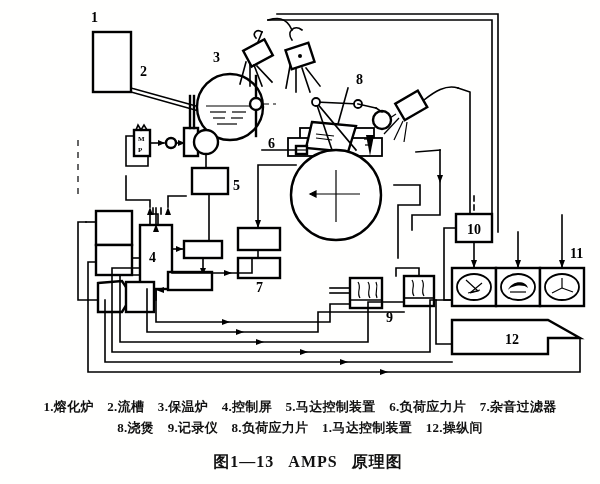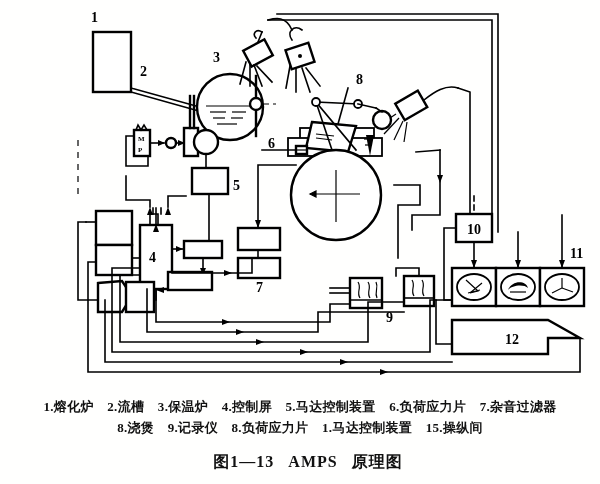--- a/index.html
+++ b/index.html
@@ -407,21 +407,21 @@
       <span class="li"><span class="num">4.</span><span>控制屏</span></span>
       <span class="li"><span class="num">5.</span><span>马达控制装置</span></span>
       <span class="li"><span class="num">6.</span><span>负荷应力片</span></span>
       <span class="li"><span class="num">7.</span><span>杂音过滤器</span></span>
     </div>
     <div class="legend-line">
       <span class="li"><span class="num">8.</span><span>浇煲</span></span>
       <span class="li"><span class="num">9.</span><span>记录仪</span></span>
       <span class="li"><span class="num">8.</span><span>负荷应力片</span></span>
       <span class="li"><span class="num">1.</span><span>马达控制装置</span></span>
-      <span class="li"><span class="num">15.</span><span>操纵间</span></span>
+      <span class="li"><span class="num">12.</span><span>操纵间</span></span>
     </div>
   </div>
 
   <div class="fig-title">
     <span>图1—13</span><span class="gap"></span><span>AMPS</span><span class="gap"></span><span>原理图</span>
   </div>
 
 </div>
 
 </body></html>

